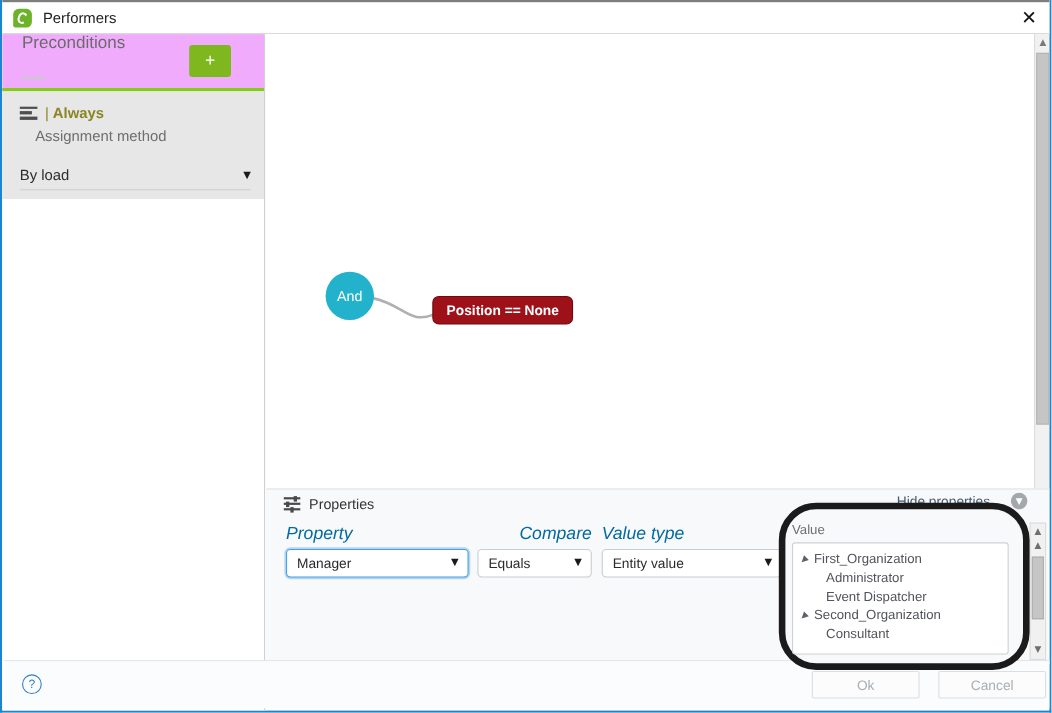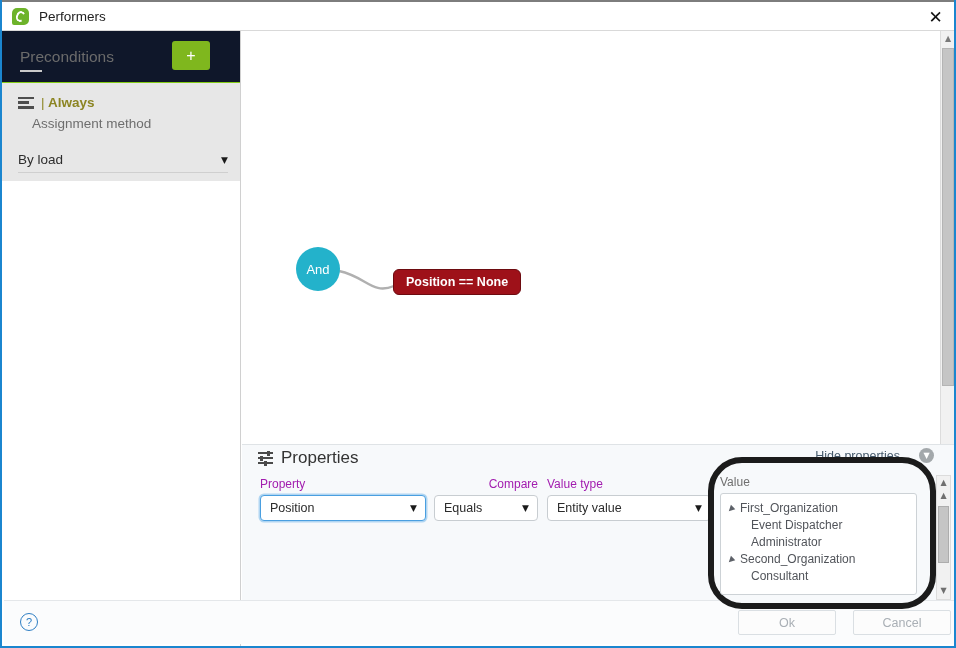--- a/index.html
+++ b/index.html
@@ -66,23 +66,23 @@
   
   #sidebar {
     position: absolute; left: 0; top: 31px;
     width: 239px; height: 615px;
     background: #ffffff;
     border-right: 1px solid #d0d0d0;
   }
   #precond-header {
     position: relative;
     height: 52px;
-    background: #0f172a;
-    border-bottom: 1px solid #84cc16;
-    display: flex; align-items: center;
+    background: #f0abfc;
+    border-bottom: 3px solid #84cc16;
+    display: flex; align-items: flex-start;
   }
   #precond-title {
     margin-left: 18px;
     font-size: 15.5px;
     color: #6b6b6b;
     position: relative;
   }
   #precond-underline {
     position: absolute;
     left: 18px; top: 39px;
@@ -225,40 +225,41 @@
   #properties-icon i:nth-child(1) { top: 0px;   width: 15px; }
   #properties-icon i:nth-child(2) { top: 5px;   width: 15px; }
   #properties-icon i:nth-child(3) { top: 10px;  width: 15px; }
   #properties-icon b {
     position: absolute; width: 3.4px; height: 5px; background: #4a4a4a; display: block;
   }
   #properties-icon b:nth-child(4) { top: -1.4px; left: 9px; }
   #properties-icon b:nth-child(5) { top: 3.6px;  left: 2px; }
   #properties-icon b:nth-child(6) { top: 8.6px;  left: 6px; }
   #properties-title {
-    margin-left: 8px; font-size: 17px; color: #333333;
+    margin-left: 8px; font-size: 13px; color: #333333;
   }
   #hide-properties {
     position: absolute; right: 22px; top: 3px;
     display: flex; align-items: center; gap: 19px;
     cursor: pointer;
   }
   #hide-properties-label { font-size: 12.5px; color: #45596b; }
   #hide-properties-icon {
     width: 15px; height: 15px; border-radius: 50%;
     background: #a3a8ab;
     display: flex; align-items: center; justify-content: center;
     color: #ffffff; font-size: 8px;
     font-family: "DejaVu Sans", sans-serif;
   }
 
   .field-group { position: absolute; }
   .field-label {
-    font-size: 12px; color: #a21caf; margin-bottom: 4px;
+    font-size: 16px; color: #0369a1; margin-bottom: 4px;
     display: block;
+    font-style: italic;
   }
   .dropdown {
     height: 26px;
     border: 1px solid #c8cdd1;
     border-radius: 4px;
     background: #ffffff;
     display: flex; align-items: center; justify-content: space-between;
     padding: 0 8px 0 9px;
     cursor: pointer;
     font-size: 12.5px; color: #2b2b2b;
@@ -434,21 +435,21 @@
       <div id="properties-title">Properties</div>
       <div id="hide-properties">
         <span id="hide-properties-label">Hide properties</span>
         <span id="hide-properties-icon">▼</span>
       </div>
     </div>
 
     <div class="field-group" id="field-property">
       <span class="field-label">Property</span>
       <div class="dropdown focused">
-        <span>Position</span>
+        <span>Manager</span>
         <span class="caret">▼</span>
       </div>
     </div>
 
     <div class="field-group" id="field-compare">
       <span class="field-label">Compare</span>
       <div class="dropdown">
         <span>Equals</span>
         <span class="caret">▼</span>
       </div>
@@ -473,24 +474,24 @@
   <div id="value-highlight"></div>
 
   <div id="value-group">
     <span id="value-label">Value</span>
     <div id="value-listbox">
       <div class="tree-node">
         <span class="tree-caret">◀</span>
         <span>First_Organization</span>
       </div>
       <div class="tree-node child">
+        <span>Administrator</span>
+      </div>
+      <div class="tree-node child">
         <span>Event Dispatcher</span>
-      </div>
-      <div class="tree-node child">
-        <span>Administrator</span>
       </div>
       <div class="tree-node">
         <span class="tree-caret">◀</span>
         <span>Second_Organization</span>
       </div>
       <div class="tree-node child">
         <span>Consultant</span>
       </div>
     </div>
   </div>

